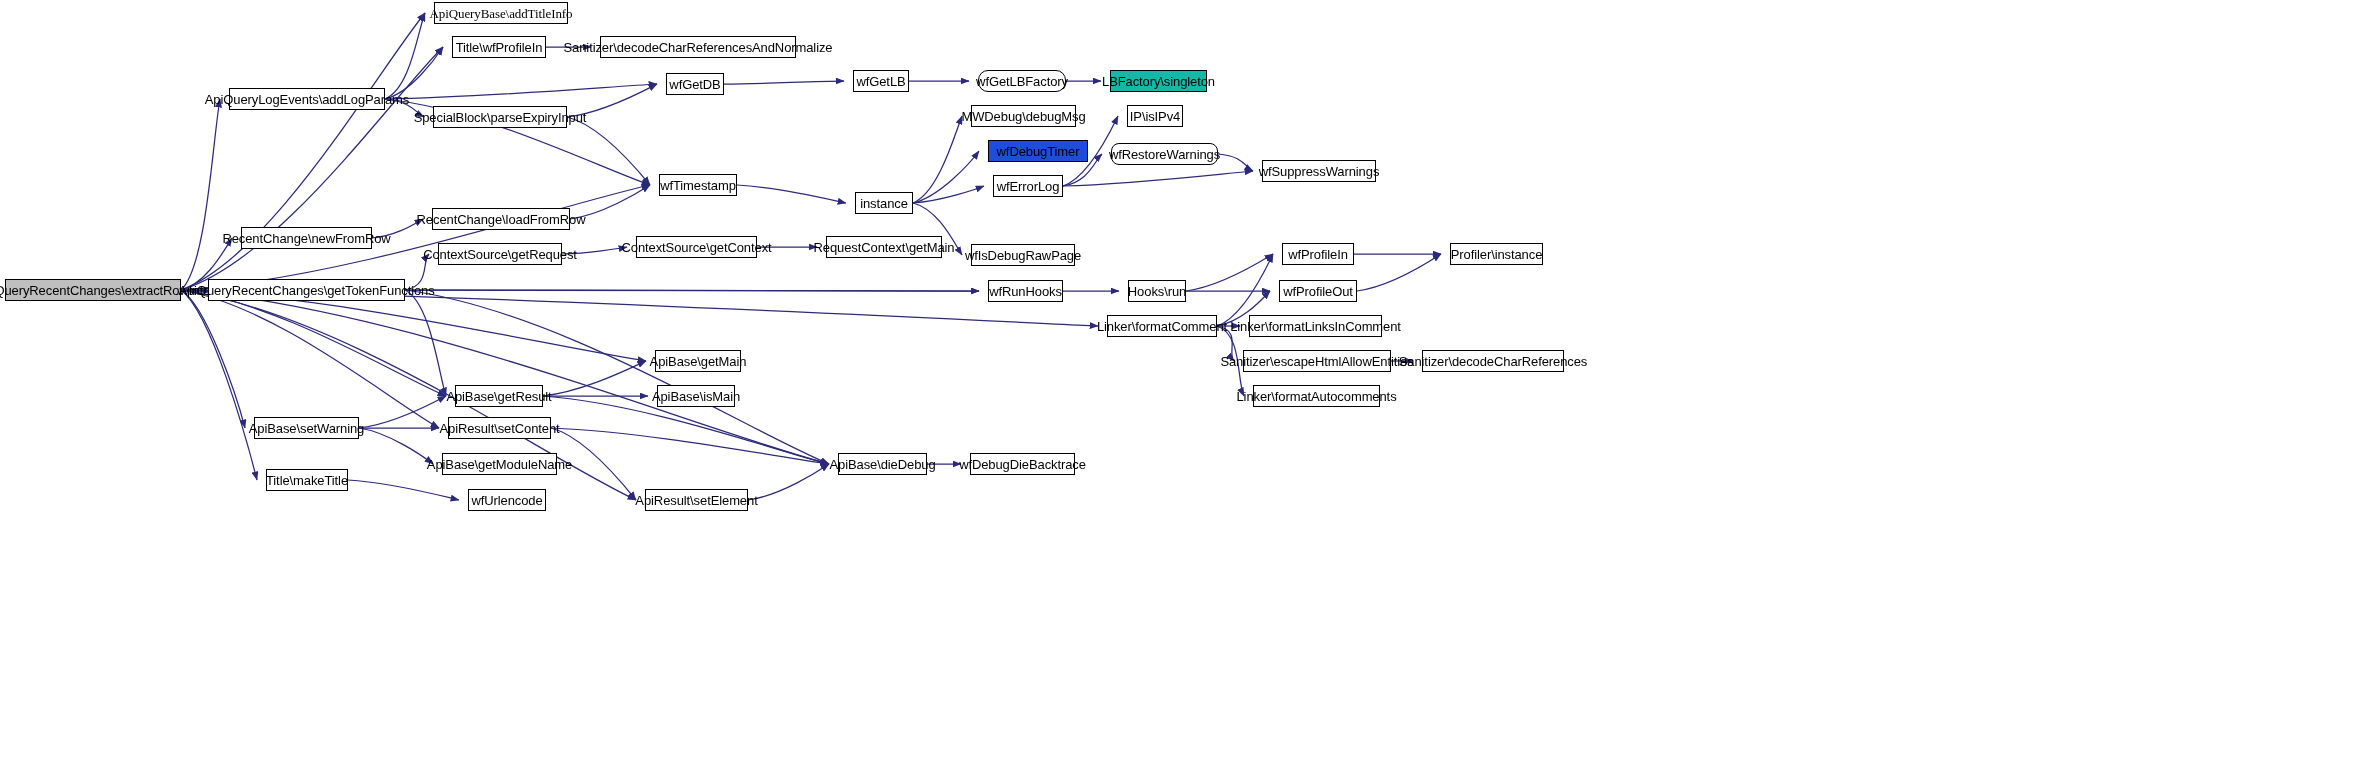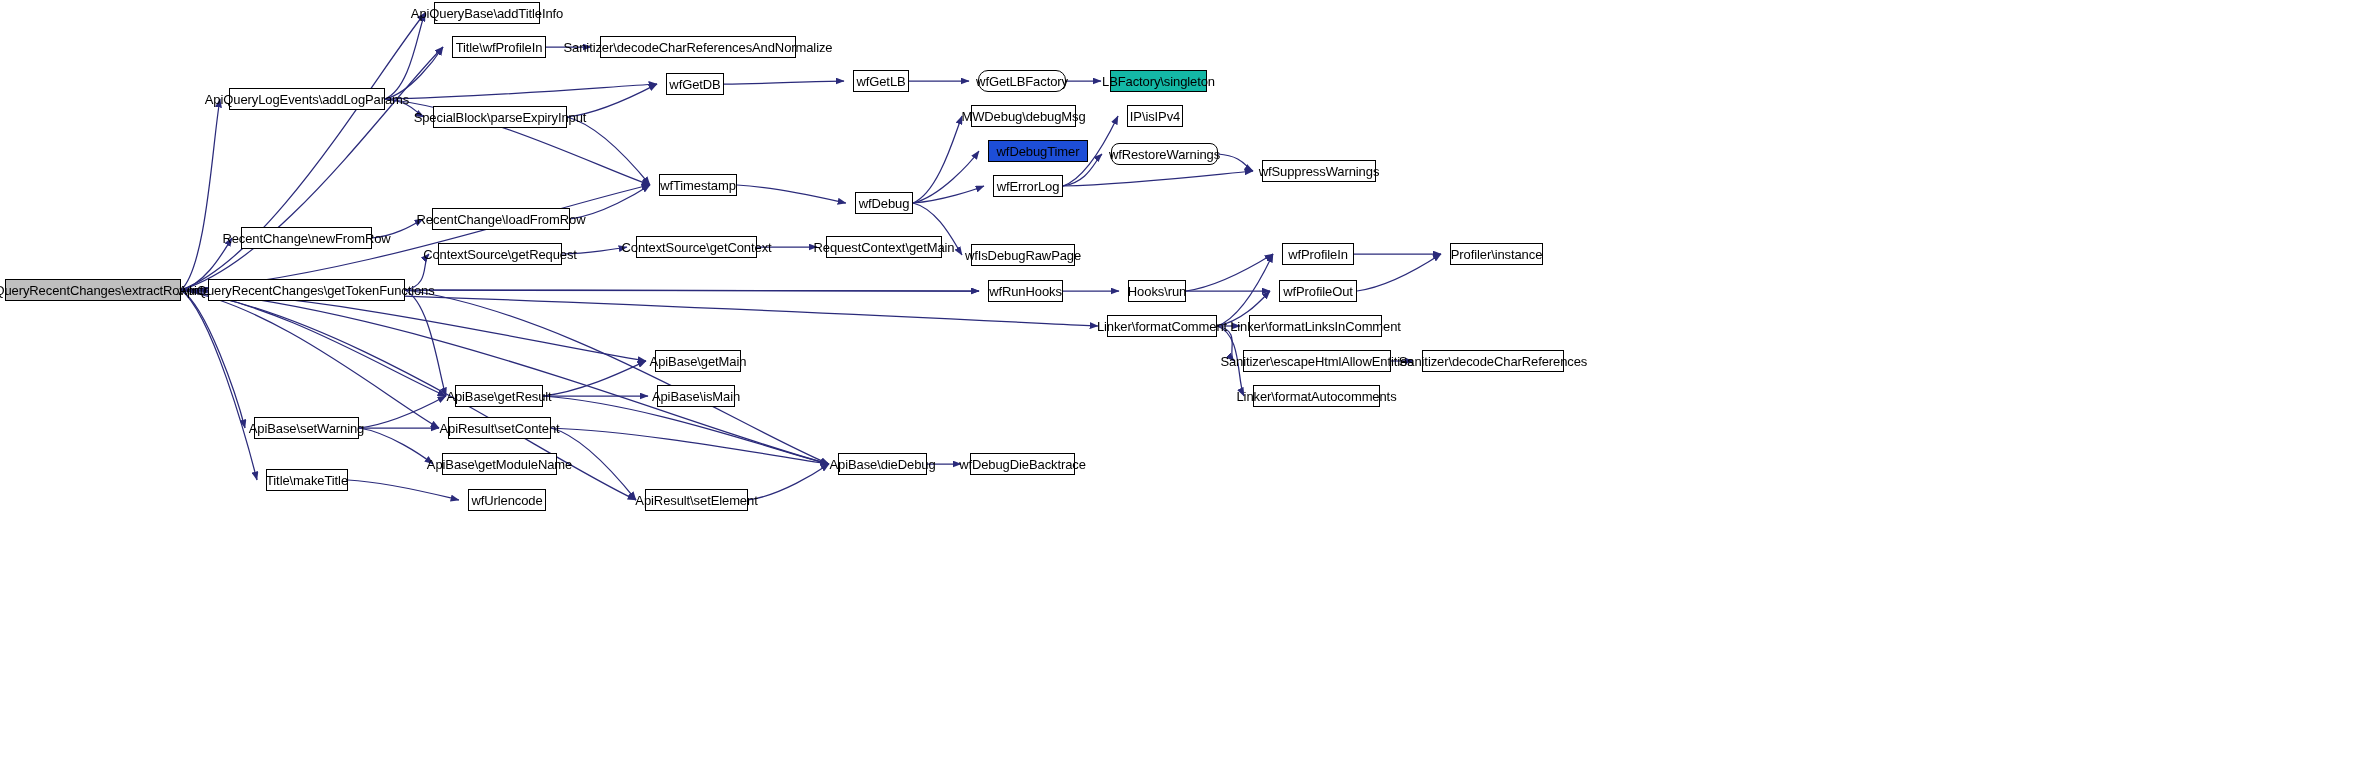--- a/index.html
+++ b/index.html
@@ -123,21 +123,21 @@
       <path d="M181,290 C415.549,310.88 686.233,425.72 829,464" fill="none" stroke="#2a2a7a" stroke-width="1.25" marker-end="url(#arrowhead)"></path>
       <path d="M181,290 C346.648,315.2 537.816,453.8 636,500" fill="none" stroke="#2a2a7a" stroke-width="1.25" marker-end="url(#arrowhead)"></path>
     </svg>
   <div id="node-layer">
       <div class="gnode root" style="left: 5px; top: 279px; width: 176px; height: 22px; background: rgb(191, 191, 191); border-color: rgb(0, 0, 0);">
         <span class="gnode-label">ApiQueryRecentChanges\extractRowInfo</span>
       </div>
       <div class="gnode" style="left: 229px; top: 88px; width: 156px; height: 22px; background: rgb(255, 255, 255); border-color: rgb(0, 0, 0);">
         <span class="gnode-label">ApiQueryLogEvents\addLogParams</span>
       </div>
-      <div class="gnode" style="left: 434px; top: 2px; width: 106px; height: 22px; background: rgb(255, 255, 255); border-color: rgb(0, 0, 0);">
+      <div class="gnode" style="left: 434px; top: 2px; width: 134px; height: 22px; background: rgb(255, 255, 255); border-color: rgb(0, 0, 0); font-family: Liberation Serif, serif;">
         <span class="gnode-label">ApiQueryBase\addTitleInfo</span>
       </div>
       <div class="gnode" style="left: 452px; top: 36px; width: 94px; height: 22px; background: rgb(255, 255, 255); border-color: rgb(0, 0, 0);">
         <span class="gnode-label">Title\wfProfileIn</span>
       </div>
       <div class="gnode" style="left: 600px; top: 36px; width: 196px; height: 22px; background: rgb(255, 255, 255); border-color: rgb(0, 0, 0);">
         <span class="gnode-label">Sanitizer\decodeCharReferencesAndNormalize</span>
       </div>
       <div class="gnode" style="left: 666px; top: 73px; width: 58px; height: 22px; background: rgb(255, 255, 255); border-color: rgb(0, 0, 0);">
         <span class="gnode-label">wfGetDB</span>
@@ -169,21 +169,21 @@
       <div class="gnode" style="left: 1262px; top: 160px; width: 114px; height: 22px; background: rgb(255, 255, 255); border-color: rgb(0, 0, 0);">
         <span class="gnode-label">wfSuppressWarnings</span>
       </div>
       <div class="gnode" style="left: 993px; top: 175px; width: 70px; height: 22px; background: rgb(255, 255, 255); border-color: rgb(0, 0, 0);">
         <span class="gnode-label">wfErrorLog</span>
       </div>
       <div class="gnode" style="left: 659px; top: 174px; width: 78px; height: 22px; background: rgb(255, 255, 255); border-color: rgb(0, 0, 0);">
         <span class="gnode-label">wfTimestamp</span>
       </div>
       <div class="gnode" style="left: 855px; top: 192px; width: 58px; height: 22px; background: rgb(255, 255, 255); border-color: rgb(0, 0, 0);">
-        <span class="gnode-label">wfDebug</span>
+        <span class="gnode-label">instance</span>
       </div>
       <div class="gnode" style="left: 432px; top: 208px; width: 138px; height: 22px; background: rgb(255, 255, 255); border-color: rgb(0, 0, 0);">
         <span class="gnode-label">RecentChange\loadFromRow</span>
       </div>
       <div class="gnode" style="left: 241px; top: 227px; width: 131px; height: 22px; background: rgb(255, 255, 255); border-color: rgb(0, 0, 0);">
         <span class="gnode-label">RecentChange\newFromRow</span>
       </div>
       <div class="gnode" style="left: 438px; top: 243px; width: 124px; height: 22px; background: rgb(255, 255, 255); border-color: rgb(0, 0, 0);">
         <span class="gnode-label">ContextSource\getRequest</span>
       </div>

